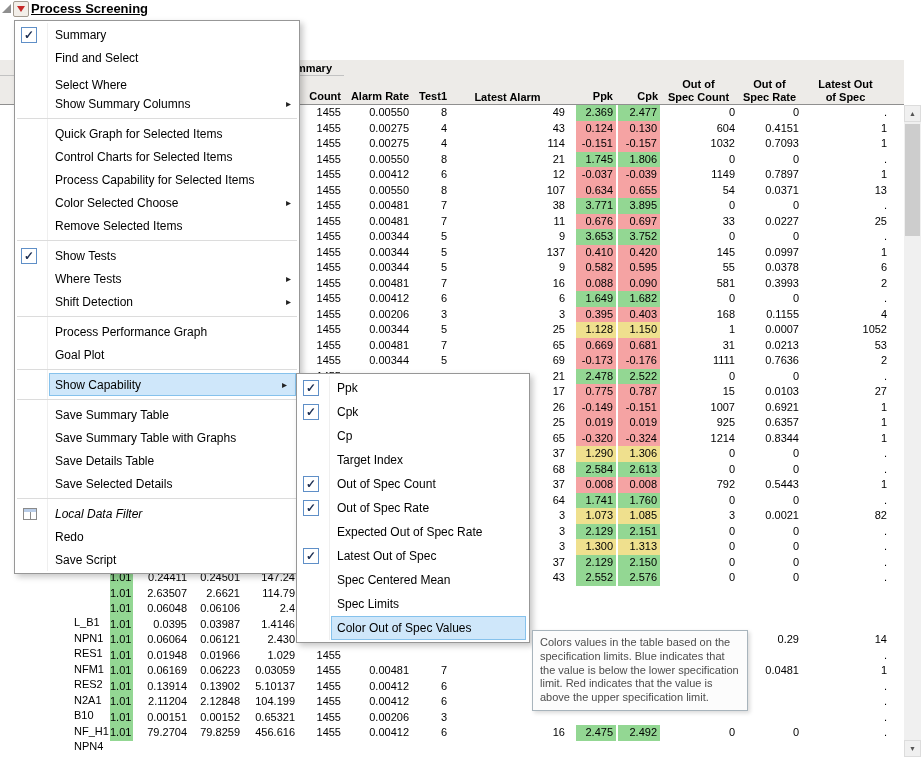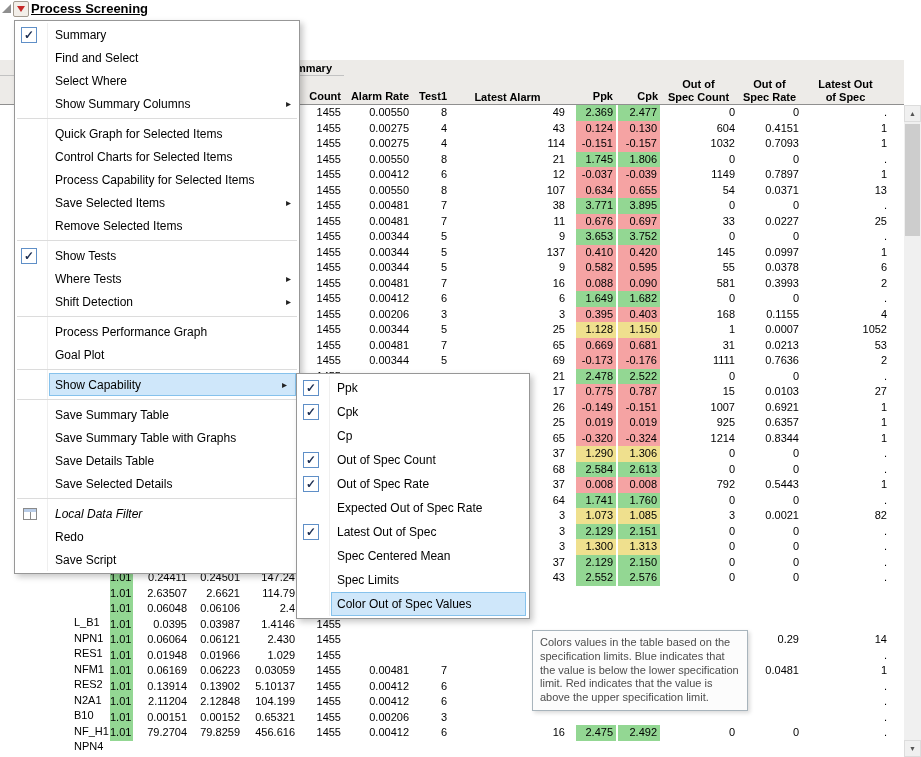--- a/index.html
+++ b/index.html
@@ -152,39 +152,39 @@
   </div>
 
   <div class="menu" id="mainmenu">
       <div class="mitem" style="height: 23px;">
         <span class="chk">✓</span>
         <span>Summary</span>
       </div>
       <div class="mitem" style="height: 23px;">
         <span>Find and Select</span>
       </div>
-      <div class="mitem" style="height: 23px;">
+      <div class="mitem" style="height: 23px; align-items: flex-end;">
         <span>Select Where</span>
       </div>
       <div class="mitem" style="height: 23px;">
         <span>Show Summary Columns</span>
         <span class="marrow">▸</span>
       </div>
       <div class="msep"></div>
       <div class="mitem" style="height: 23px;">
         <span>Quick Graph for Selected Items</span>
       </div>
       <div class="mitem" style="height: 23px;">
         <span>Control Charts for Selected Items</span>
       </div>
       <div class="mitem" style="height: 23px;">
         <span>Process Capability for Selected Items</span>
       </div>
       <div class="mitem" style="height: 23px;">
-        <span>Save Selected Items</span>
+        <span>Color Selected Choose</span>
         <span class="marrow">▸</span>
       </div>
       <div class="mitem" style="height: 23px;">
         <span>Remove Selected Items</span>
       </div>
       <div class="msep"></div>
       <div class="mitem" style="height: 23px;">
         <span class="chk">✓</span>
         <span>Show Tests</span>
       </div>
@@ -239,20 +239,23 @@
         <span>Ppk</span>
       </div>
       <div class="mitem" style="height: 24px;">
         <span class="chk">✓</span>
         <span>Cpk</span>
       </div>
       <div class="mitem" style="height: 24px;">
         <span>Cp</span>
       </div>
       <div class="mitem" style="height: 24px;">
+        <span>Target Index</span>
+      </div>
+      <div class="mitem" style="height: 24px;">
         <span class="chk">✓</span>
         <span>Out of Spec Count</span>
       </div>
       <div class="mitem" style="height: 24px;">
         <span class="chk">✓</span>
         <span>Out of Spec Rate</span>
       </div>
       <div class="mitem" style="height: 24px;">
         <span>Expected Out of Spec Rate</span>
       </div>

